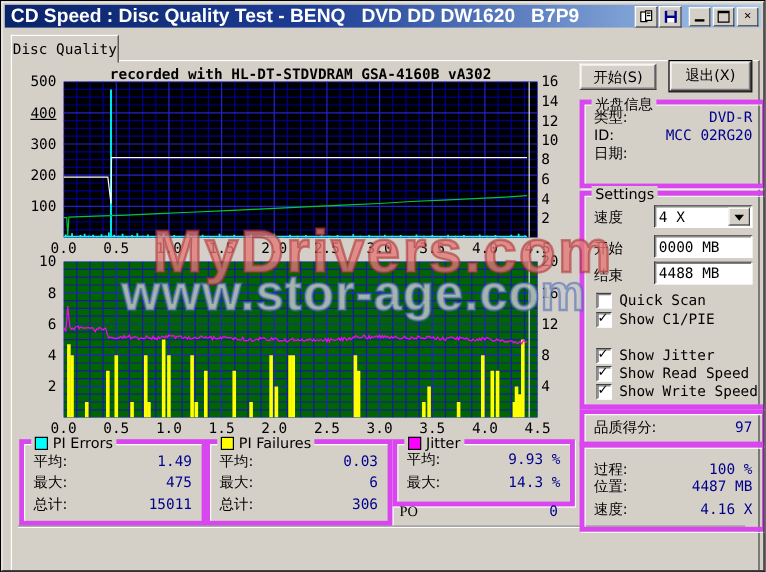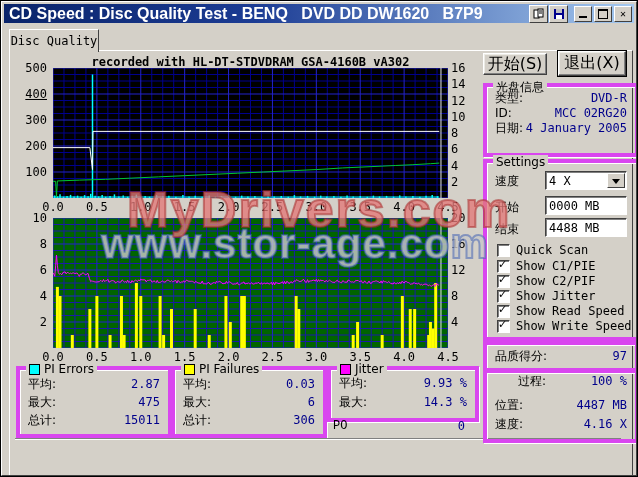--- a/index.html
+++ b/index.html
@@ -45,21 +45,21 @@
   .group{position:absolute;border:4px solid #d946ef;box-shadow:inset 1px 1px 0 #fff,1px 1px 0 #fff;}
   .group-title{position:absolute;top:-8px;left:6px;background:#d4d0c8;padding:0 3px;font-size:12px;
                display:flex;align-items:center;gap:4px;white-space:nowrap;}
   .swatch{display:inline-block;width:9px;height:9px;border:1px solid #000;}
   .row{position:absolute;left:8px;right:8px;display:flex;justify-content:space-between;align-items:center;height:16px;}
   .row .lbl{color:#000;}
   .row .val{color:#00008b;font-family:"DejaVu Sans Mono",monospace;white-space:pre;}
   
   .btn{position:absolute;background:#d4d0c8;border:1px solid #404040;border-top-color:#fff;border-left-color:#fff;
        box-shadow:inset -1px -1px 0 #808080,inset 1px 1px 0 #ecebe5;
-       display:flex;align-items:center;justify-content:center;font-size:16px;}
+       display:flex;align-items:center;justify-content:center;font-size:12px;}
   .btn.default{outline:1px solid #000;}
   .field{position:absolute;background:#fff;border:1px solid #fff;border-top-color:#404040;border-left-color:#404040;
          box-shadow:inset 1px 1px 0 #808080;font:12px "DejaVu Sans Mono",monospace;
          display:flex;align-items:center;padding:0 3px;box-sizing:border-box;}
   .combo-arrow{position:absolute;right:1px;top:1px;bottom:1px;width:16px;background:#d4d0c8;
                border:1px solid #404040;border-top-color:#fff;border-left-color:#fff;
                display:flex;align-items:center;justify-content:center;}
   .combo-arrow::after{content:"";border:4px solid transparent;border-top:5px solid #000;margin-top:5px;}
   .cbrow{position:absolute;left:10px;display:flex;align-items:center;gap:6px;height:14px;}
   .cb{width:11px;height:11px;background:#fff;border:1px solid #fff;border-top-color:#404040;border-left-color:#404040;
@@ -407,21 +407,21 @@
       <span style="left: 395px; top: 0px;">4.5</span>
     </div>
 
   <div class="group" style="left:15px;top:365px;width:148px;height:64px;">
     <div class="group-title">
       <span class="swatch" style="background:#00ffff;"></span>
       <span>PI Errors</span>
     </div>
     <div class="row" style="top:6px;">
         <span class="lbl">平均:</span>
-        <span class="val">2.87</span>
+        <span class="val">1.49</span>
       </div>
     <div class="row" style="top:24px;">
         <span class="lbl">最大:</span>
         <span class="val">475</span>
       </div>
     <div class="row" style="top:42px;">
         <span class="lbl">总计:</span>
         <span class="val">15011</span>
       </div>
   </div>
@@ -453,21 +453,21 @@
     <div class="row" style="top:5px;">
         <span class="lbl">平均:</span>
         <span class="val">9.93 %</span>
       </div>
     <div class="row" style="top:24px;">
         <span class="lbl">最大:</span>
         <span class="val">14.3 %</span>
       </div>
   </div>
   <div class="row" style="left:332px;top:417px;width:132px;right:auto;">
-    <span class="lbl" style="font-family:Liberation Mono, monospace;">PO</span>
+    <span class="lbl" style="font-family:Liberation Serif, serif;">PO</span>
     <span class="val">0</span>
   </div>
 
   <div class="divider"></div>
 
   <div class="btn" style="left:482px;top:52px;width:62px;height:20px;">
     <span>开始(S)</span>
   </div>
   <div class="btn default" style="left:557px;top:50px;width:66px;height:23px;">
     <span>退出(X)</span>
@@ -478,21 +478,20 @@
     <div class="row" style="top:3px;">
         <span class="lbl">类型:</span>
         <span class="val">DVD-R</span>
       </div>
     <div class="row" style="top:18px;">
         <span class="lbl">ID:</span>
         <span class="val">MCC 02RG20</span>
       </div>
     <div class="row" style="top:33px;">
         <span class="lbl">日期:</span>
-        <span class="val">4 January 2005</span>
       </div>
   </div>
 
   <div class="group" style="left:482px;top:158px;width:148px;height:174px;padding-left:12px;">
     <div class="group-title">Settings</div>
     <span style="position:absolute;left:8px;top:10px;">速度</span>
     <div class="field" style="left:58px;top:8px;width:82px;height:19px;">
       <span class="val" style="color:#000;">4 X</span>
       <span class="combo-arrow"></span>
     </div>
@@ -505,24 +504,20 @@
       <span>4488 MB</span>
     </div>
     <div class="cbrow" style="top:80px;">
       <span class="cb"></span>
       <span class="cb-label">Quick Scan</span>
     </div>
     <div class="cbrow" style="top:96px;">
       <span class="cb checked"></span>
       <span class="cb-label">Show C1/PIE</span>
     </div>
-    <div class="cbrow" style="top:111px;">
-      <span class="cb checked"></span>
-      <span class="cb-label">Show C2/PIF</span>
-    </div>
     <div class="cbrow" style="top:126px;">
       <span class="cb checked"></span>
       <span class="cb-label">Show Jitter</span>
     </div>
     <div class="cbrow" style="top:141px;">
       <span class="cb checked"></span>
       <span class="cb-label">Show Read Speed</span>
     </div>
     <div class="cbrow" style="top:156px;">
       <span class="cb checked"></span>
@@ -531,21 +526,21 @@
   </div>
 
   <div class="group" style="left:482px;top:340px;width:148px;height:23px;">
     <div class="row" style="top:3px;">
       <span class="lbl">品质得分:</span>
         <span class="val">97</span>
     </div>
   </div>
 
   <div class="group" style="left:482px;top:368px;width:148px;height:66px;">
-    <div class="row" style="top:0;margin-left:23px;">
+    <div class="row" style="top:10px;">
         <span class="lbl">过程:</span>
         <span class="val">100 %</span>
       </div>
     <div class="row" style="top:24px;">
         <span class="lbl">位置:</span>
         <span class="val">4487 MB</span>
       </div>
     <div class="row" style="top:43px;">
         <span class="lbl">速度:</span>
         <span class="val">4.16 X</span>

